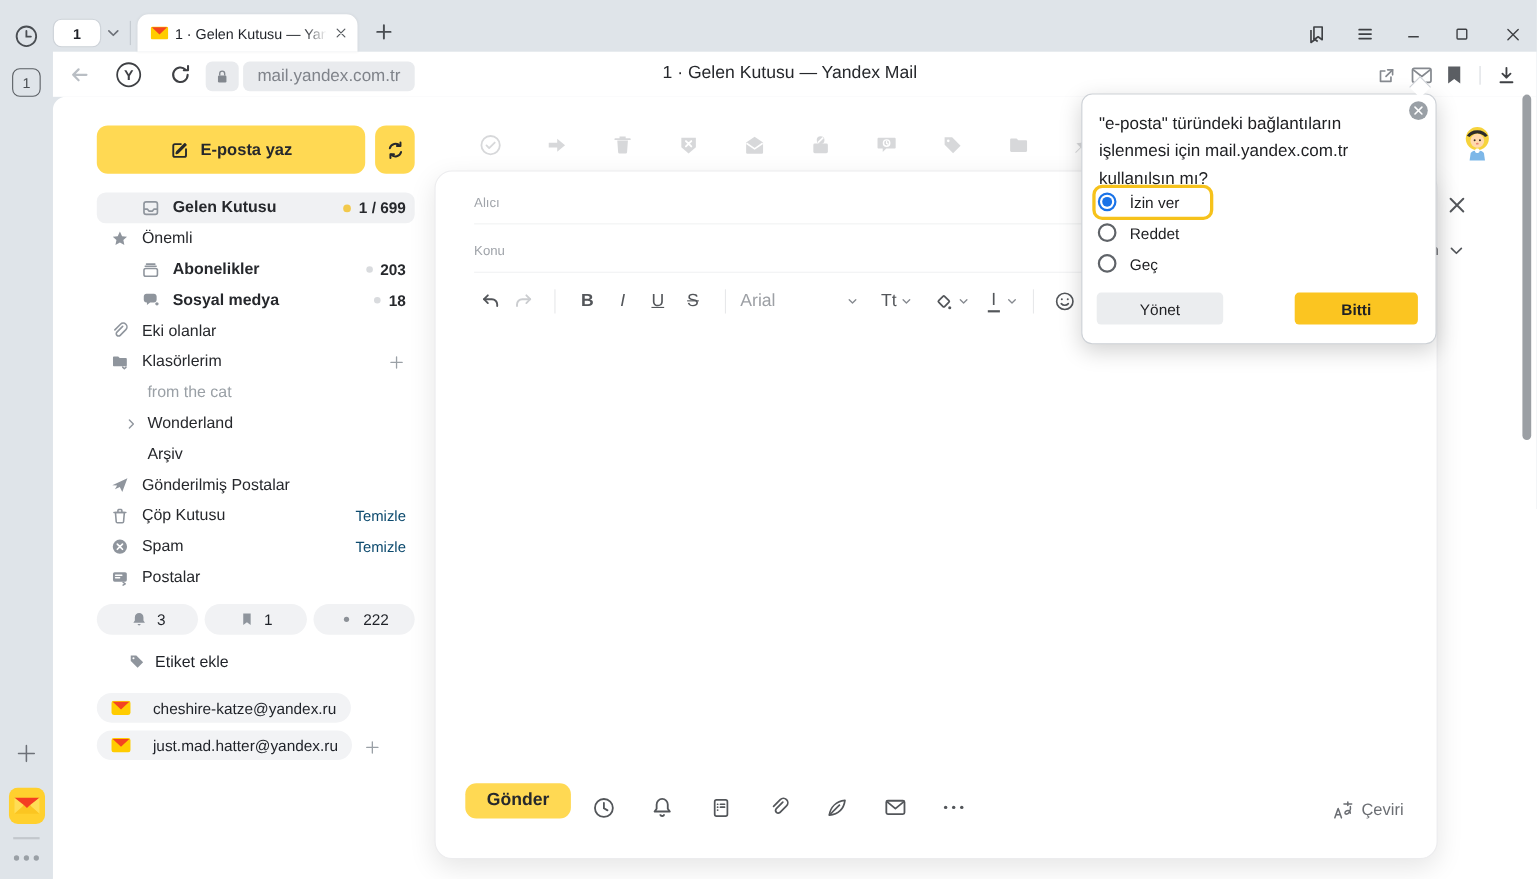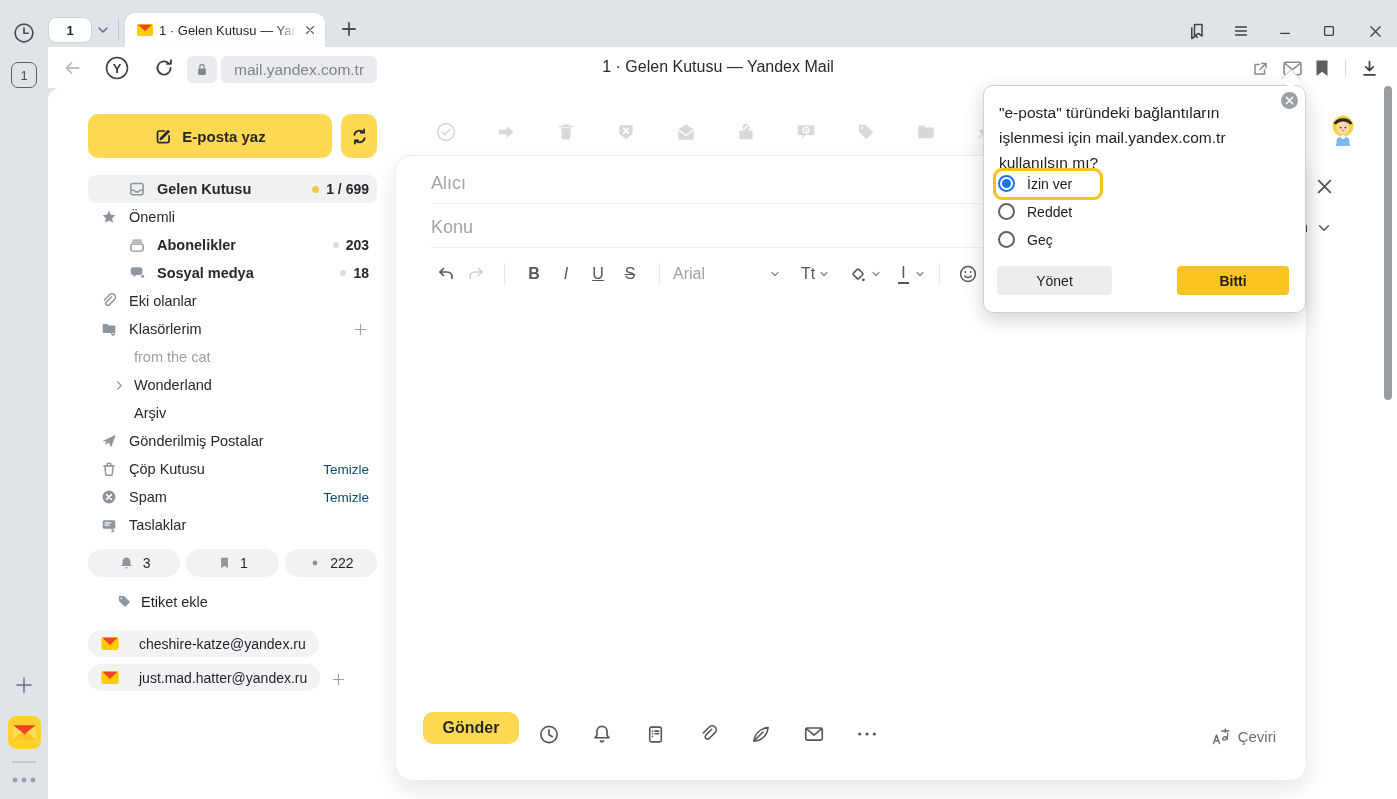--- a/index.html
+++ b/index.html
@@ -52,21 +52,21 @@
           padding:0 13px; font-size:14px; margin-top:7px;}
 
   
   .mailbar { left:435px; top:121px; display:flex; gap:38px; z-index:4;}
   .mailbar .icbtn { width:22px; height:22px; }
 
   
   .card { left:395px; top:155px; width:912px; height:626px; background:#fff; border:1px solid #ececee;
           border-radius:16px; box-shadow:0 8px 24px rgba(0,0,0,.10); z-index:10;}
   .field { position:absolute; left:35px; right:30px; height:40px; border-bottom:1px solid #f1f2f3; display:flex; align-items:center;}
-  .field input { border:0; outline:0; width:100%; font-size:18px; font-family:inherit; color:#26282c; background:transparent;}
+  .field input { border:0; outline:0; width:100%; font-size:12px; font-family:inherit; color:#26282c; background:transparent;}
   .field input::placeholder { color:#a0a4aa; }
   .fmtbar { position:absolute; left:35px; top:100px; height:36px; display:flex; align-items:center; color:#53565a;}
   .fmtbar .sep { width:1px; height:22px; background:#e7e8ea; margin:0 13px; }
   .glyph { font-size:16px; width:32px; text-align:center; }
   .fontname { font-size:16px; color:#9da0a5; width:96px; }
   .sendbtn { position:absolute; left:27px; top:556px; width:96px; height:32px; background:#ffd953; border:0;
              border-radius:10px; font-size:16px; font-weight:700; font-family:inherit; color:#26282c;}
   .botbar { position:absolute; left:142px; top:567px; display:flex; gap:31px; }
   .botbar .icbtn { width:22px; height:22px; }
   .translate { position:absolute; right:30px; top:570px; display:flex; align-items:center; gap:5px;
@@ -351,21 +351,21 @@
       </svg>
       <span class="lbl">Spam</span>
       <span class="action">Temizle</span>
     </div>
     <div class="srow">
       <svg width="18" height="18" viewBox="0 0 20 20">
         <rect x="3" y="4.6" width="14" height="9.6" rx="1.7" fill="#8f959d"></rect>
         <path d="M5.6 7.7h6.4M5.6 10.2h4.2" stroke="#fff" stroke-width="1.4" stroke-linecap="round"></path>
         <path d="M13.2 14.8l2.2 1.6-2.2 1.4" fill="none" stroke="#8f959d" stroke-width="1.5" stroke-linecap="round" stroke-linejoin="round"></path>
       </svg>
-      <span class="lbl">Taslaklar</span>
+      <span class="lbl">Postalar</span>
     </div>
 
     <div class="badges">
       <div class="badge">
         <svg width="17" height="17" viewBox="0 0 20 20">
           <path d="M10 2.8c-2.6 0-4.6 2-4.6 4.6v3.4L3.8 13h12.4l-1.6-2.2V7.4c0-2.6-2-4.6-4.6-4.6z" fill="#8f959d"></path>
           <path d="M8.4 14.4a1.6 1.6 0 0 0 3.2 0z" fill="#8f959d"></path>
         </svg>
         <span>3</span>
       </div>

